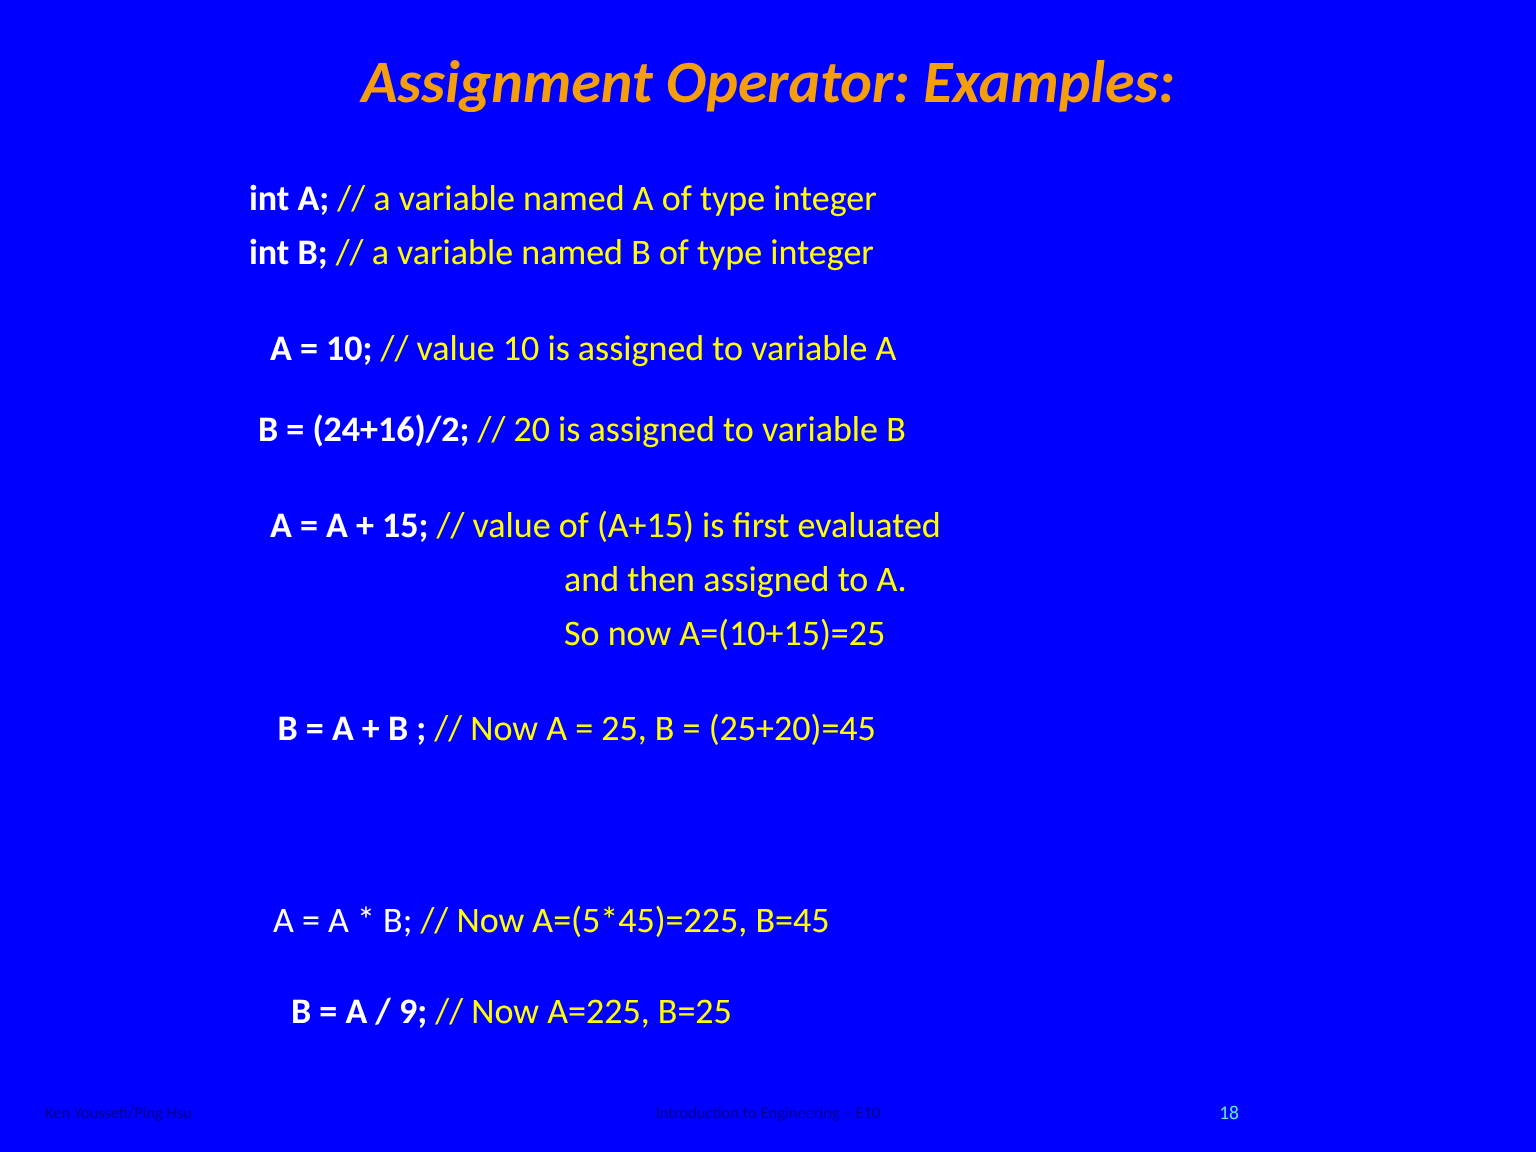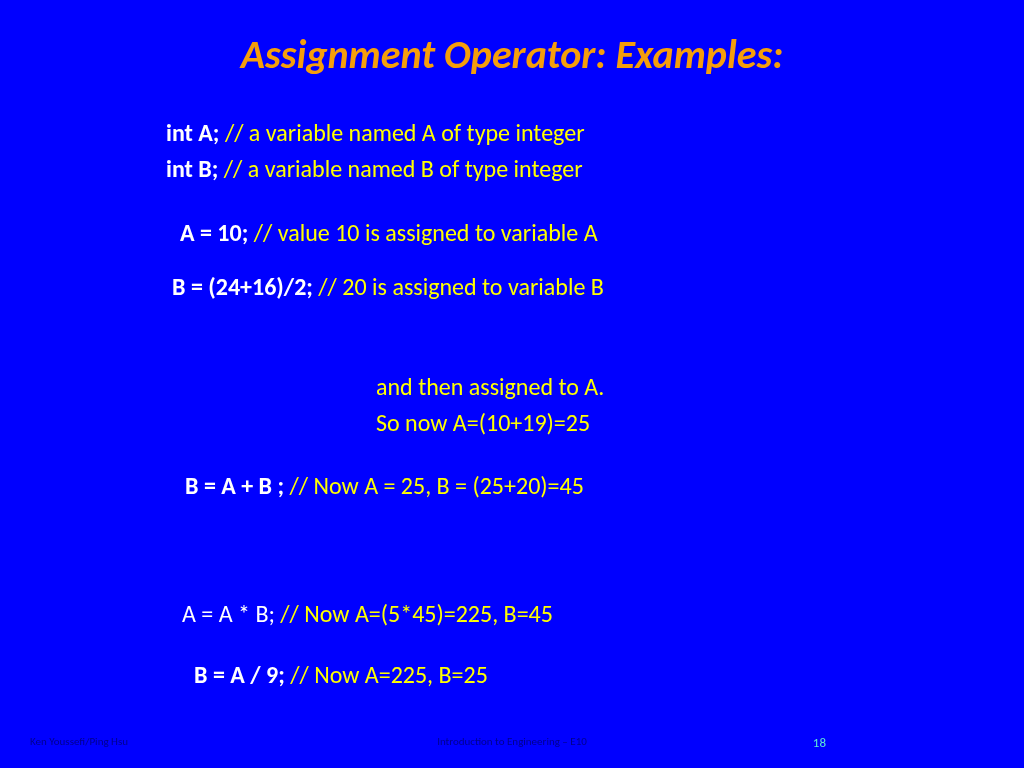--- a/index.html
+++ b/index.html
@@ -75,22 +75,25 @@
   </div>
 
   <div class="line" style="top:218px; left:180px;">
     <span class="bold white">A = 10; </span><span class="yellow">// value 10 is assigned to variable A</span>
   </div>
 
   <div class="line" style="top:272px; left:172px;">
     <span class="bold white">B = (24+16)/2; </span><span class="yellow">// 20 is assigned to variable B</span>
   </div>
 
+  <div class="line" style="top:336px; left:180px;">
+    <span class="bold white">A = A + 15; </span><span class="yellow">// value of (A+15) is first evaluated</span>
+  </div>
   <div class="line yellow" style="top:372px; left:376px;">and then assigned to A.</div>
-  <div class="line yellow" style="top:408px; left:376px;">So now A=(10+19)=25</div>
+  <div class="line yellow" style="top:408px; left:376px;">So now A=(10+15)=25</div>
 
   <div class="line" style="top:471px; left:185px;">
     <span class="bold white">B = A + B ;  </span><span class="yellow">// Now A = 25, B = (25+20)=45</span>
   </div>
 
 
   <div class="line" style="top:599px; left:182px;">
     <span class="white">A = A * B; </span><span class="yellow">// Now A=(5*45)=225, B=45</span>
   </div>
 

